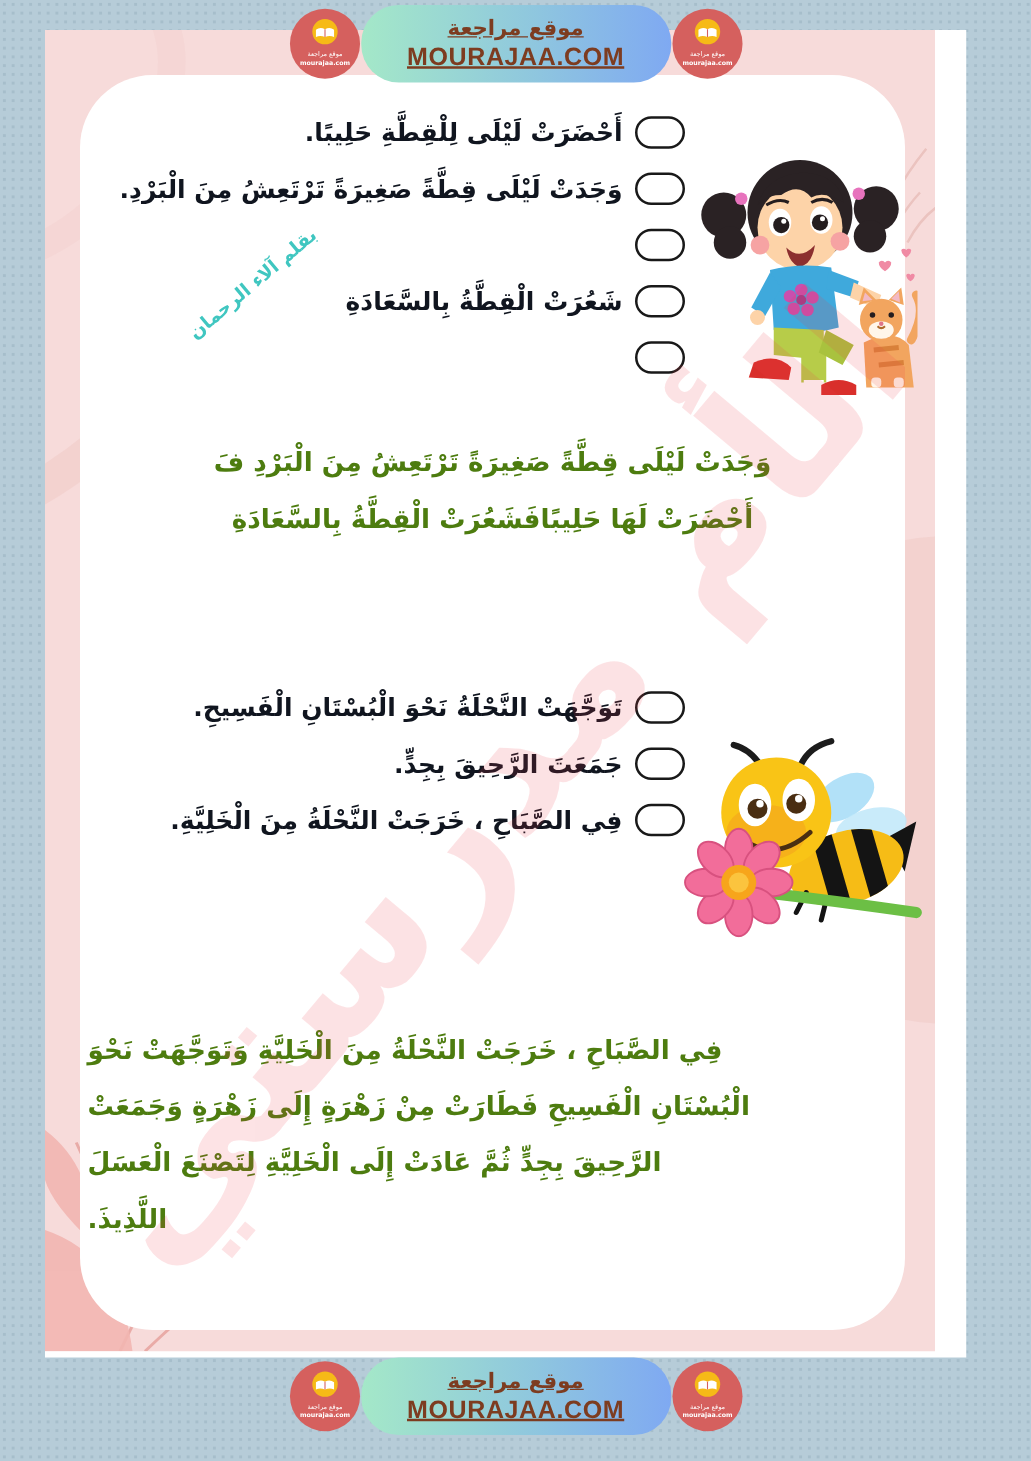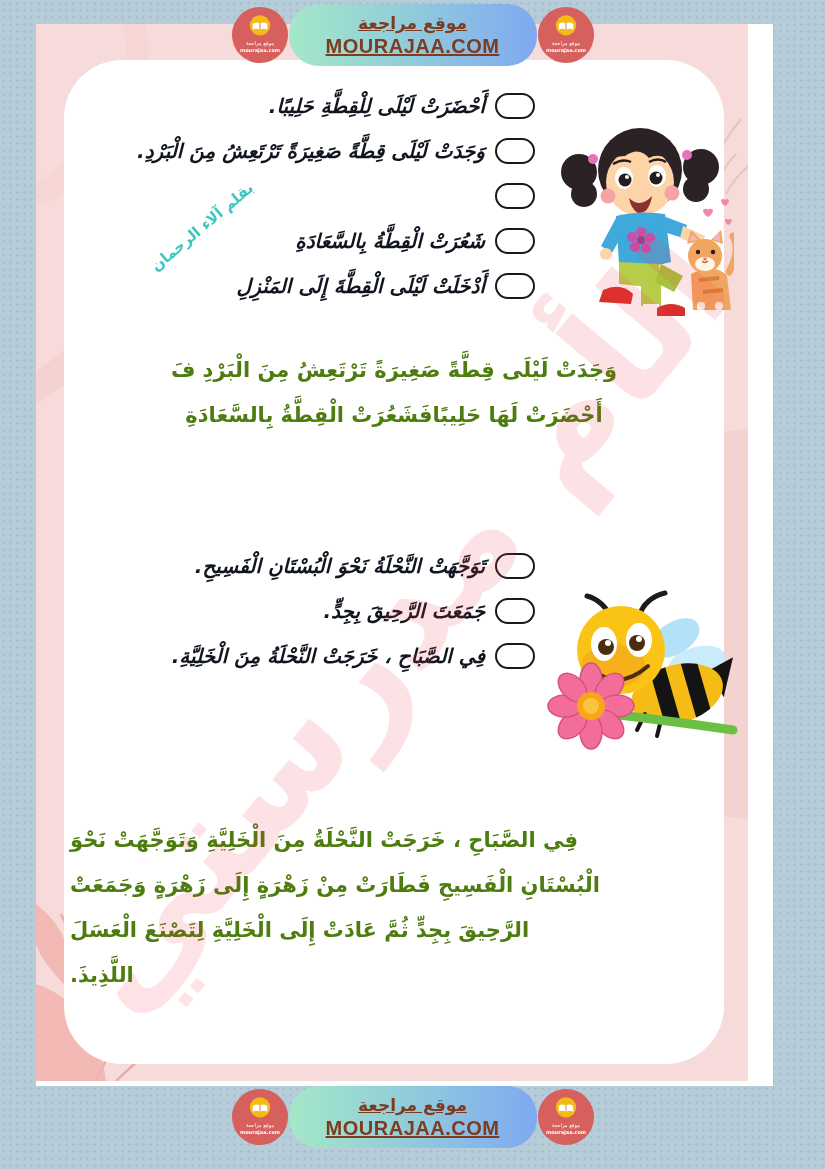--- a/index.html
+++ b/index.html
@@ -22,21 +22,21 @@
     transform:translate(-50%,-50%) rotate(-50deg);
     font-size:150px;font-weight:bold;color:#ee3d4a;opacity:.14;
     white-space:nowrap;letter-spacing:8px;
   }
   .author-wm{
     position:absolute;left:74px;top:158px;
     transform:rotate(-40deg);
     color:#3fc6c0;font-size:15px;font-weight:bold;white-space:nowrap;z-index:1;
   }
   
-  .rows{position:absolute;right:189px;width:480px;direction:rtl;z-index:1;font-style:italic;}
+  .rows{position:absolute;right:176px;width:480px;direction:rtl;z-index:1;}
   .ex1{top:24px;}
   .ex2{top:484px;}
   .row{display:flex;align-items:center;gap:10px;min-height:44px;margin-bottom:1px;}
   .oval{width:36px;height:22px;border:2.5px solid #191919;border-radius:13px;background:#fff;flex:0 0 auto;}
   .sent{font-size:20px;font-weight:bold;color:#10151f;line-height:1.35;}
   
   .ans{position:absolute;direction:rtl;z-index:1;}
   .ans-line{font-size:21px;font-weight:bold;color:#4d7c0f;line-height:45px;}
   .ans1{top:288px;left:18px;width:624px;text-align:center;}
   .ans2{top:758px;left:6px;width:648px;text-align:left;}
@@ -117,21 +117,20 @@
         <span class="oval"></span>
       </div>
 
       <div class="row">
         <span class="oval"></span>
         <span class="sent">شَعُرَتْ الْقِطَّةُ بِالسَّعَادَةِ</span>
       </div>
 
       <div class="row">
         <span class="oval"></span>
-        <span class="sent">أَدْخَلَتْ لَيْلَى الْقِطَّةَ إِلَى المَنْزِلِ</span>
       </div>
     </div>
 
   <svg class="girl" viewBox="0 0 181 205">
 
     <circle cx="26" cy="60" r="18" fill="#2a2224"></circle>
     <circle cx="31" cy="82" r="13" fill="#2a2224"></circle>
     <circle cx="148" cy="55" r="18" fill="#2a2224"></circle>
     <circle cx="143" cy="77" r="13" fill="#2a2224"></circle>
     <circle cx="40" cy="47" r="5" fill="#e773bd"></circle>

